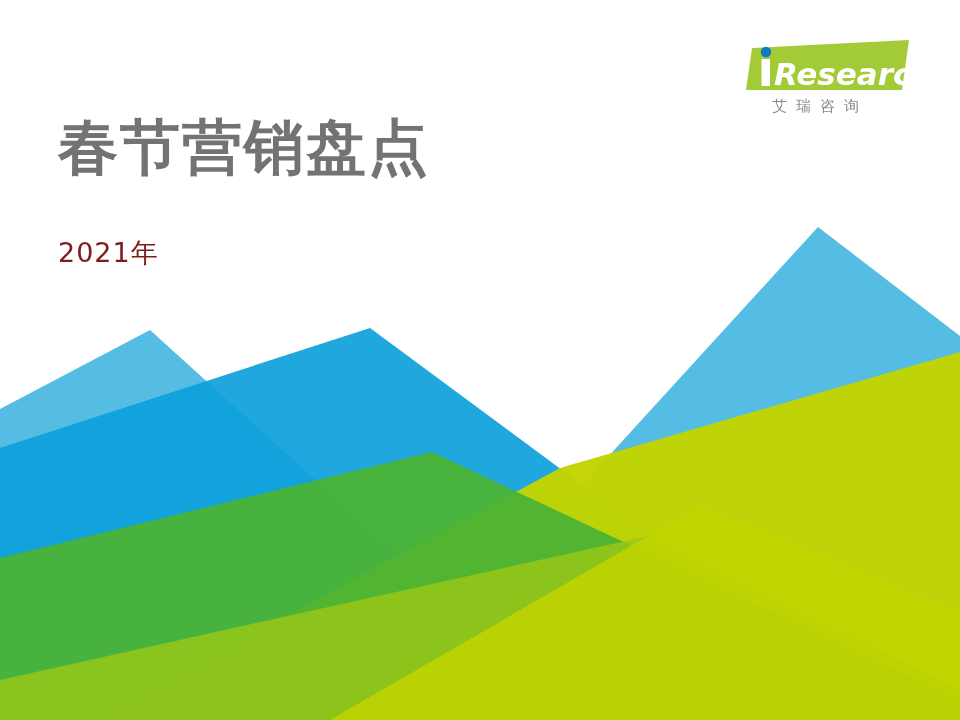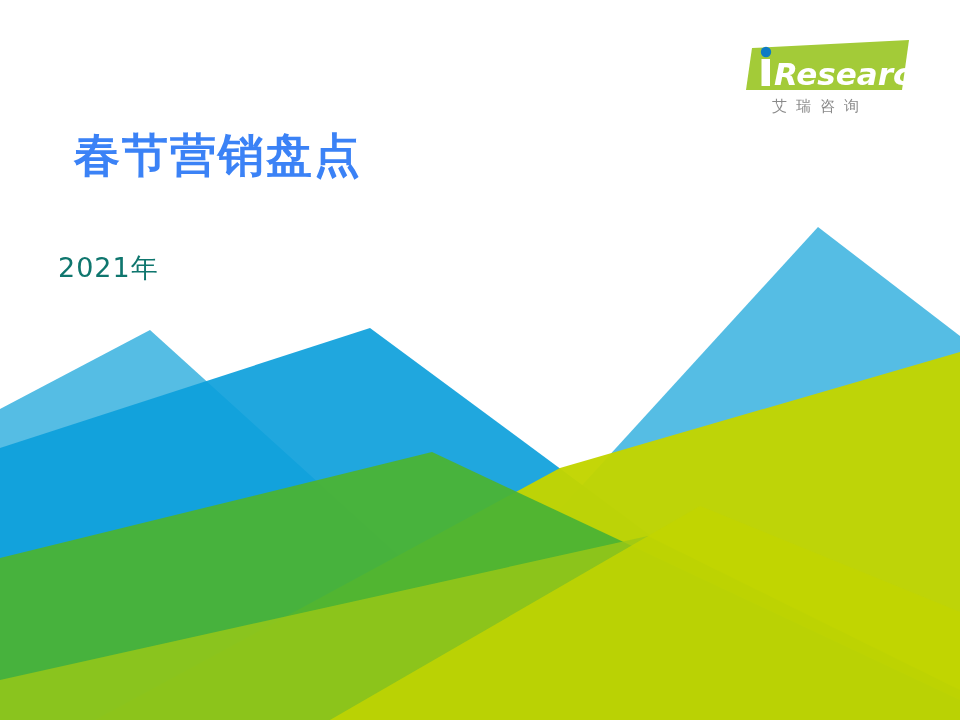--- a/index.html
+++ b/index.html
@@ -31,37 +31,37 @@
 
   
   #title-block {
     position: absolute;
     left: 58px;
     top: 112px;
     z-index: 5;
   }
 
   #page-title {
-    margin: 16px;
-    font-size: 46px;
+    margin: 0;
+    font-size: 60px;
     line-height: 1.18;
     font-weight: bold;
     letter-spacing: 2px;
-    color: #3b82f6;
+    color: #737373;
     font-family: "DejaVu Sans", "Liberation Sans", sans-serif;
     white-space: nowrap;
   }
 
   #page-subtitle {
     margin: 0;
     padding-top: 52px;
     font-size: 27px;
     font-weight: normal;
     letter-spacing: 1px;
-    color: #0f766e;
+    color: #7f1d1d;
     font-family: "DejaVu Sans", "Liberation Sans", sans-serif;
     white-space: nowrap;
   }
 
   
   #brand-logo {
     position: absolute;
     right: 46px;
     top: 34px;
     width: 170px;

